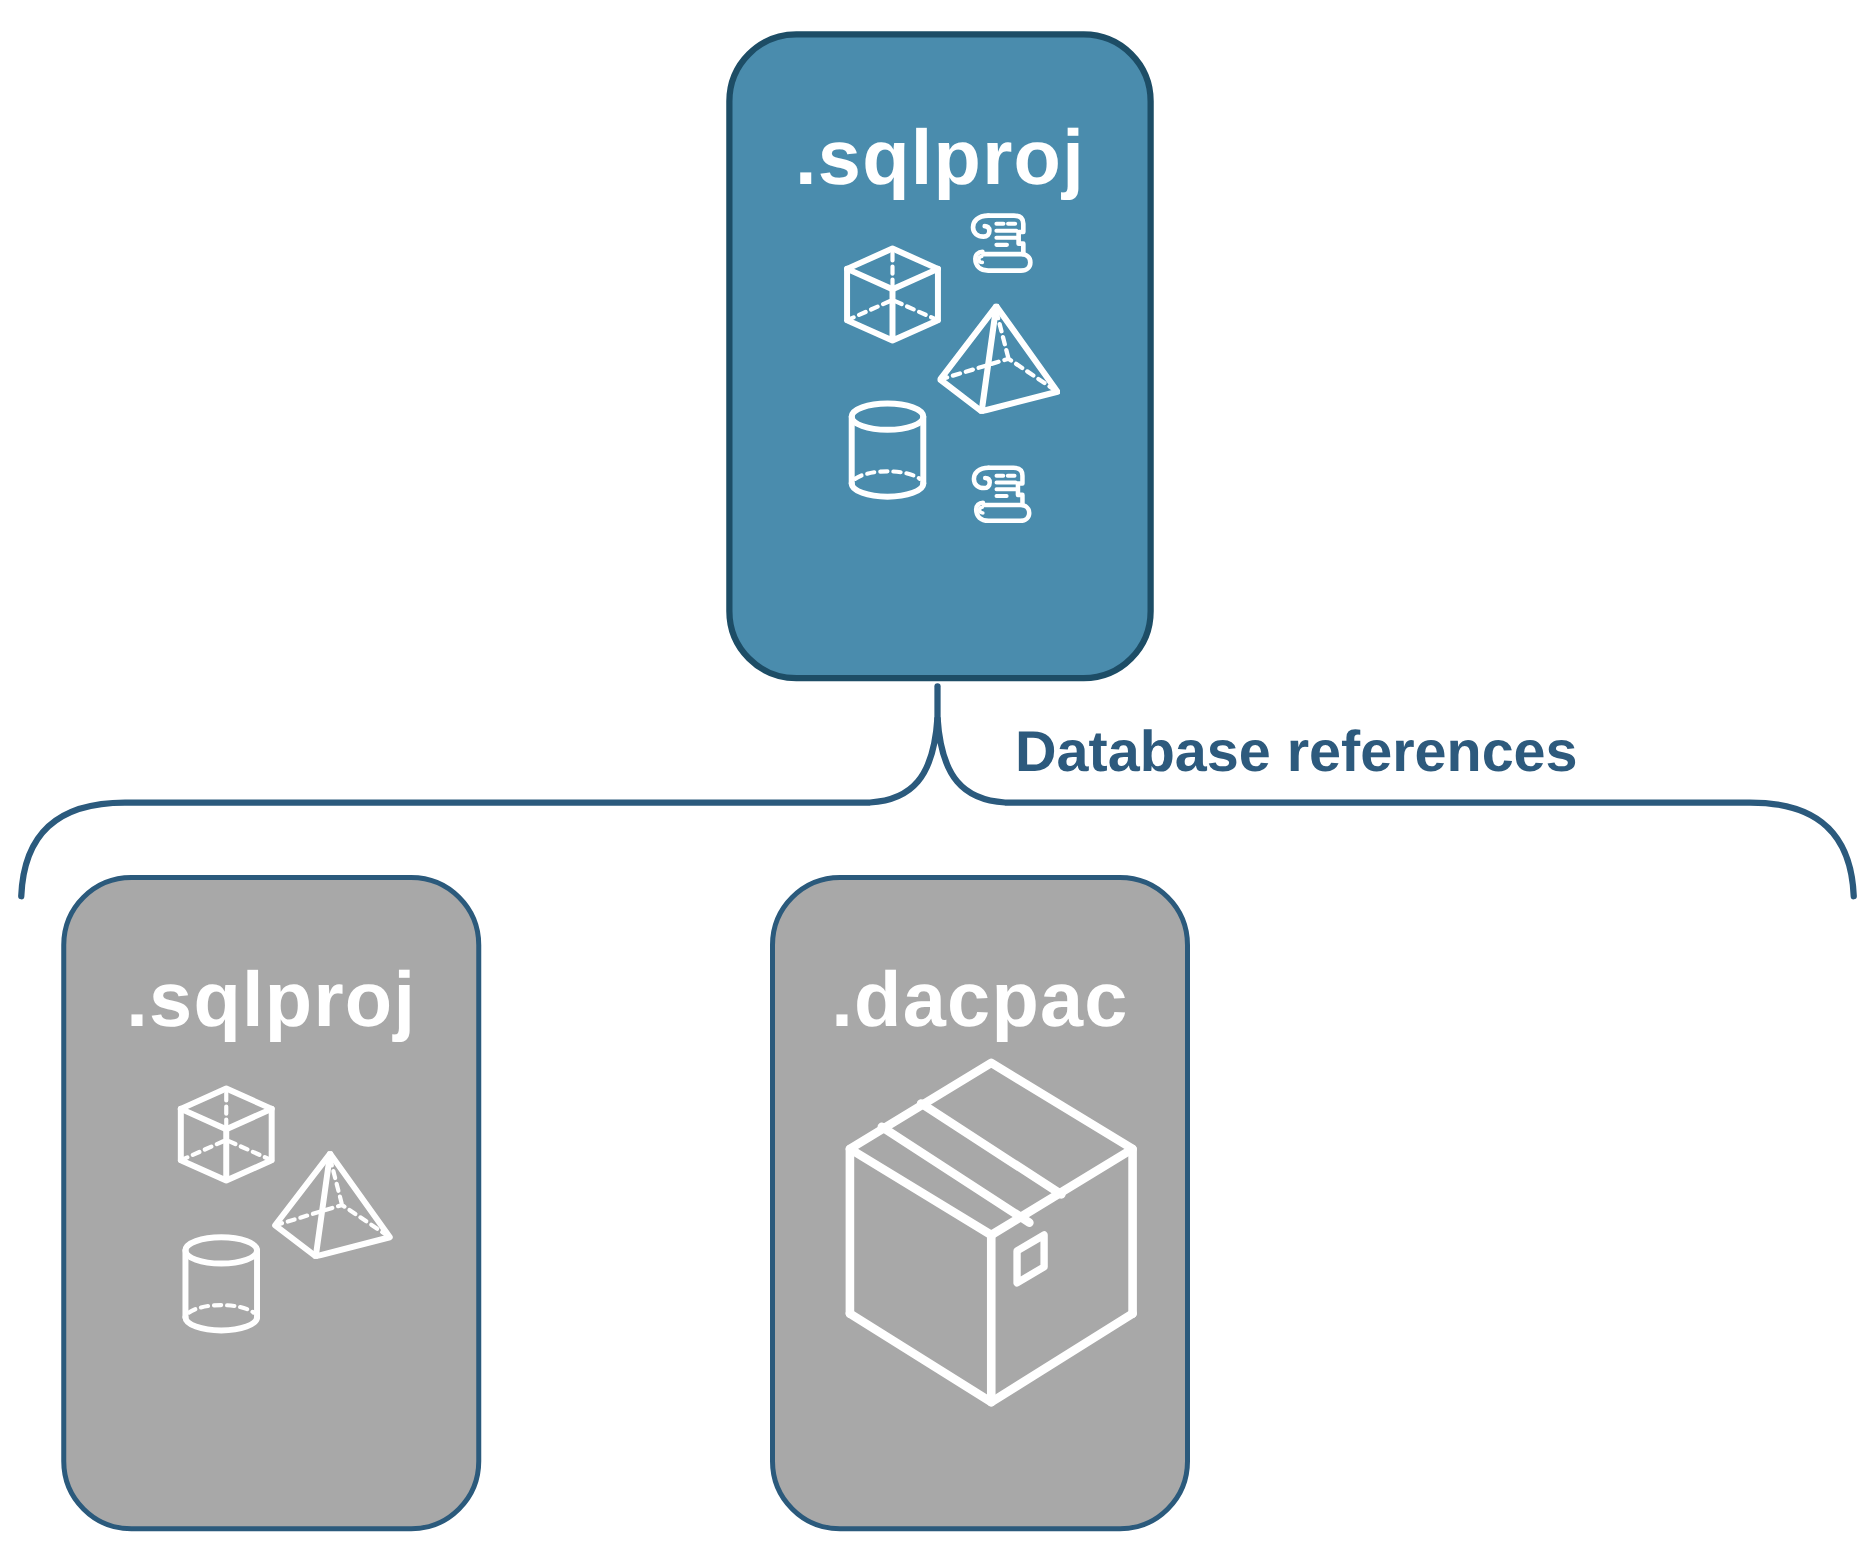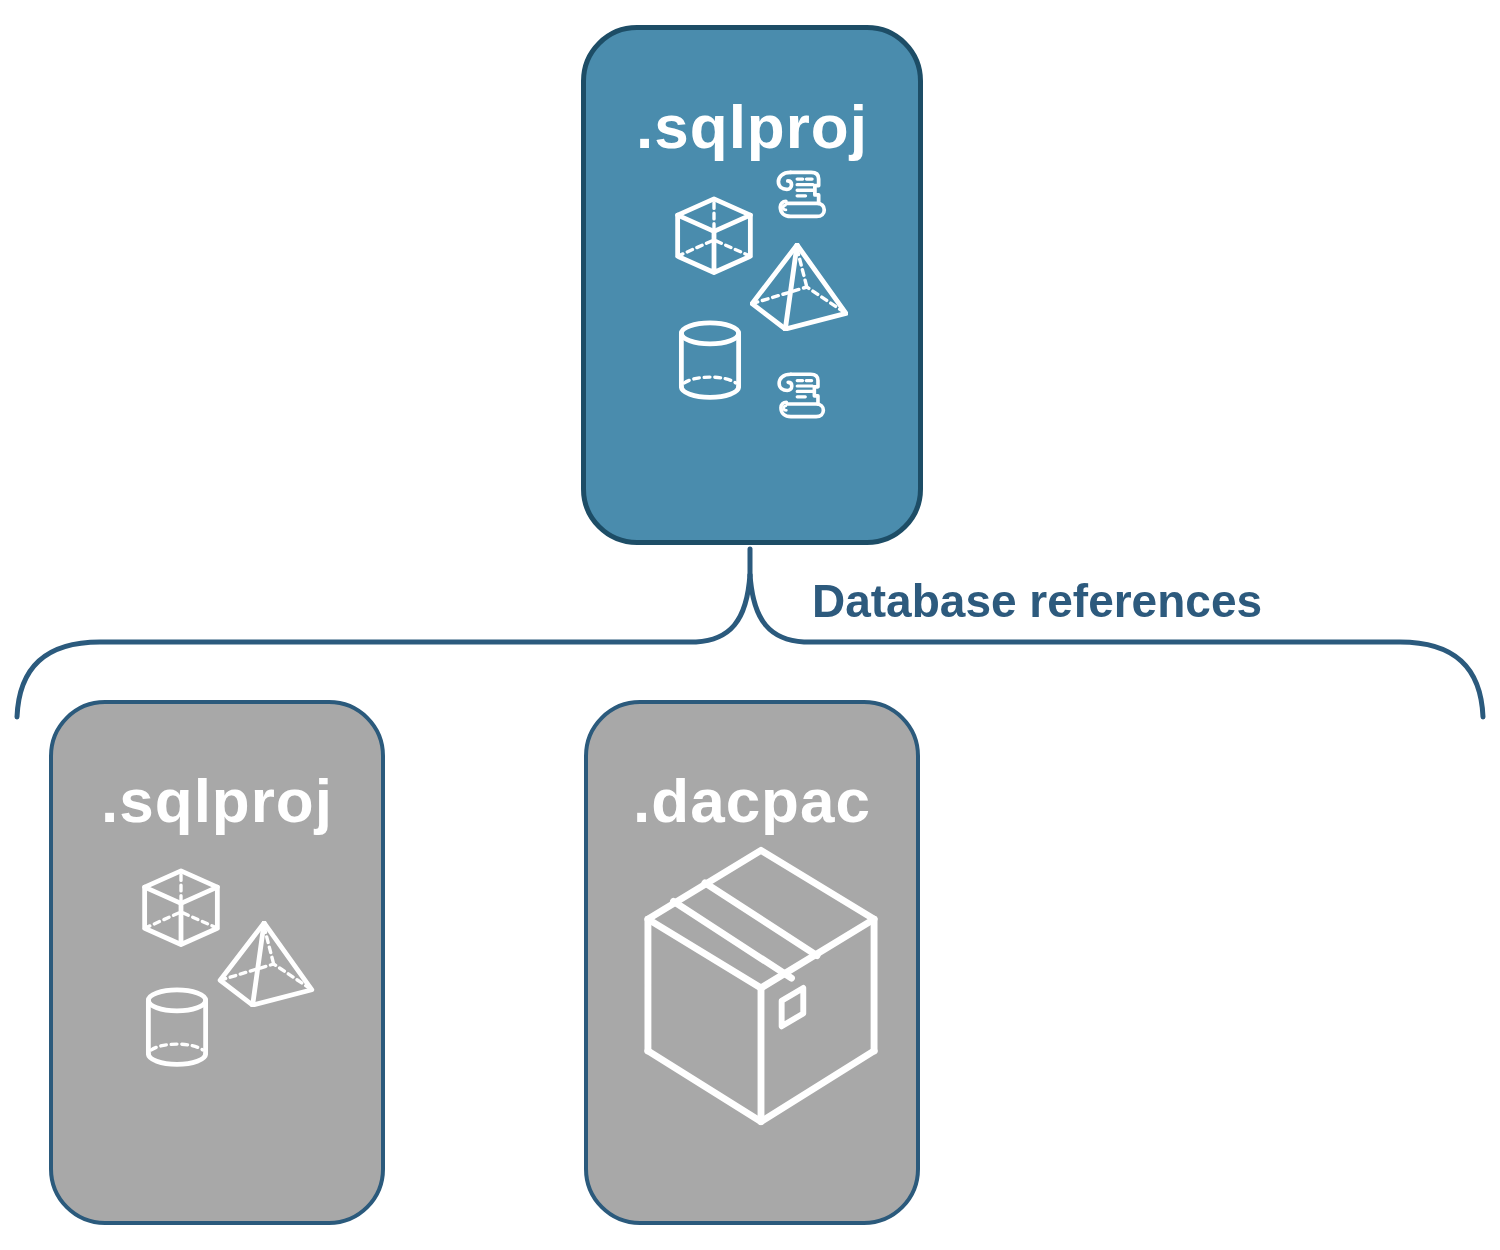--- a/index.html
+++ b/index.html
@@ -19,21 +19,21 @@
     left:581px;top:25px;width:342px;height:520px;
     background:#4a8cad;
     border:5px solid #1d4d66;
   }
   .node.child{
     width:336px;height:525px;top:700px;
     background:#a8a8a8;
     border:4px solid #2b5a7c;
   }
   #child-sqlproj{left:49px;}
-  #child-dacpac{left:584px;}
+  #child-dacpac{left:616px;}
   #child-nupkg{left:1116px;}
   .node-title{
     position:absolute;left:0;right:0;top:34px;
     text-align:center;
     color:#ffffff;
     font-size:62px;
     font-weight:700;
     letter-spacing:1px;
     line-height:1;
     margin-top:32px;

